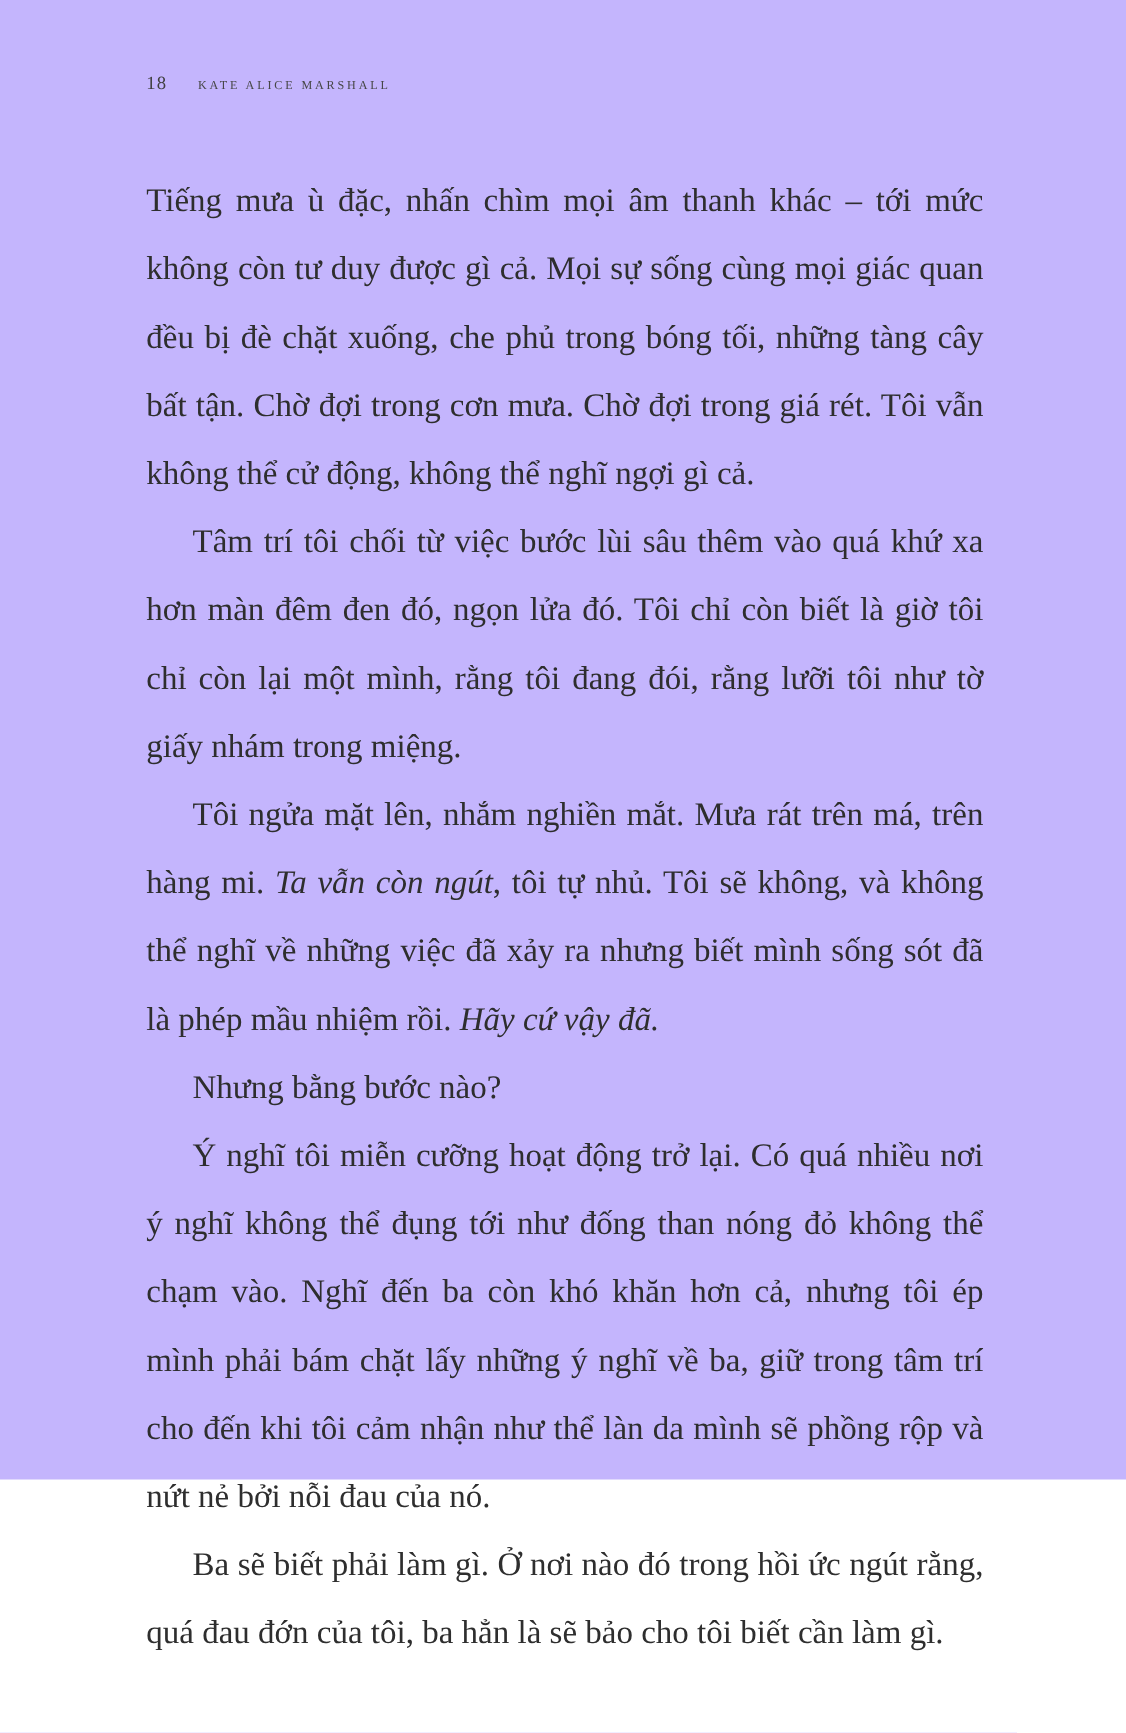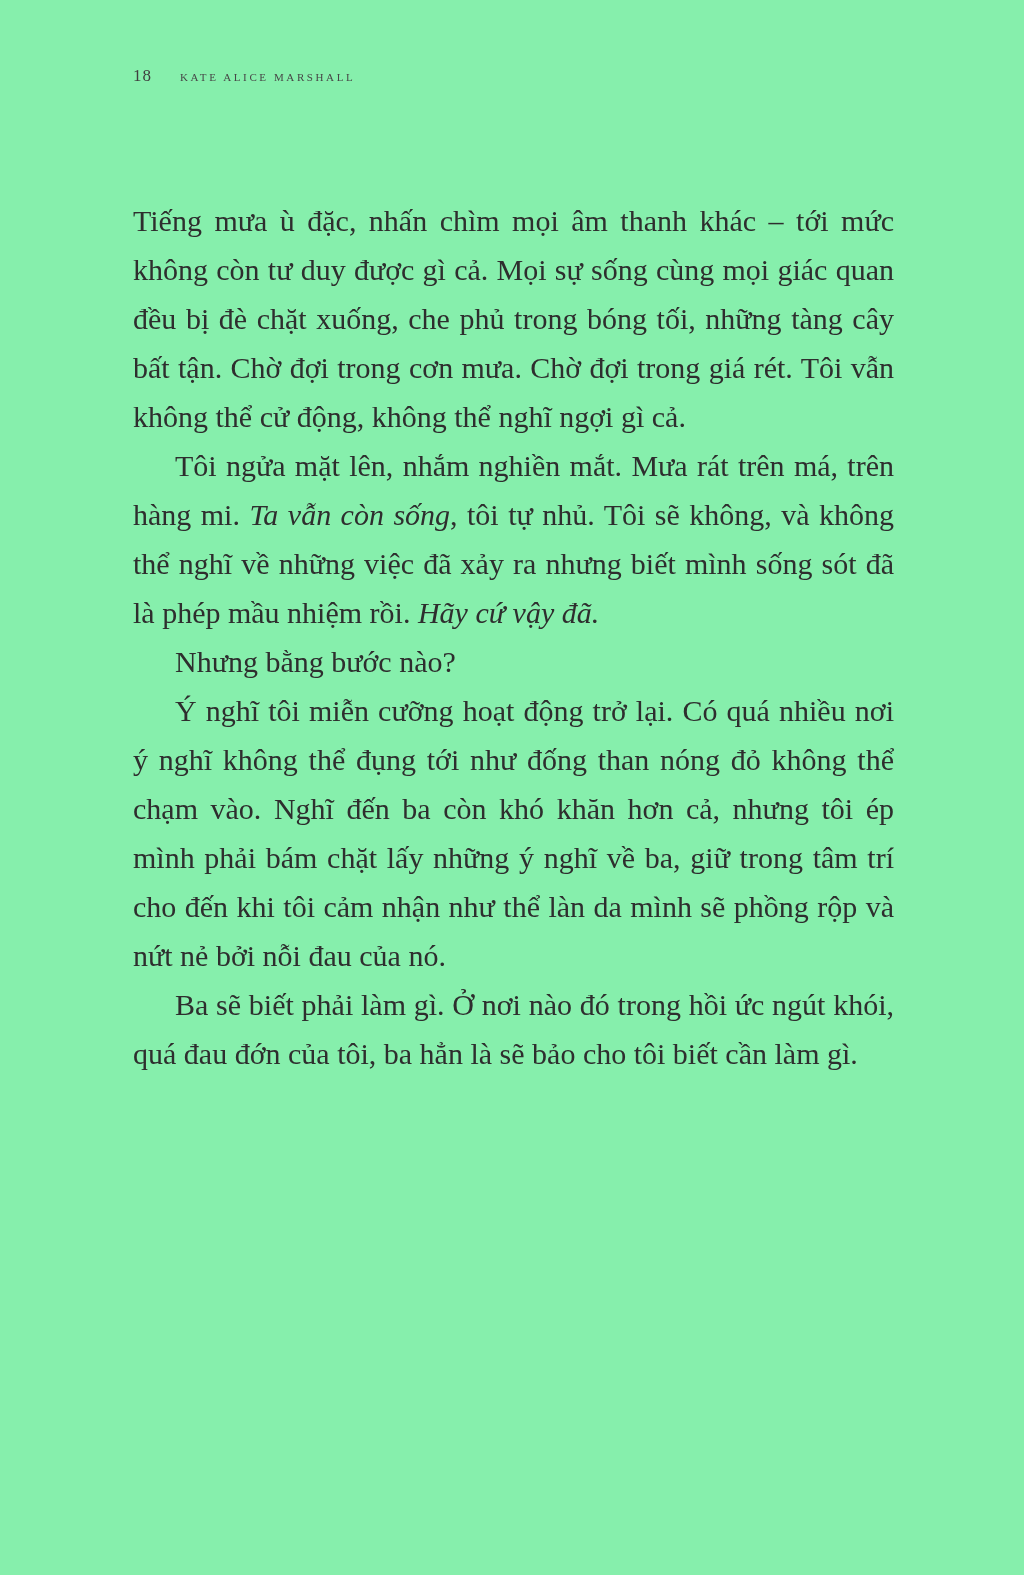--- a/index.html
+++ b/index.html
@@ -10,43 +10,43 @@
   body {
     width: 1024px;
     height: 1575px;
     font-family: "Liberation Serif", serif;
     color: #2d2d2d;
     overflow: hidden;
   }
   .page {
     box-sizing: border-box;
     width: 1024px;
-    height: 1575px;
+    height: 1345px;
     padding: 66px 130px 0 133px;
-    background: #86efac;
+    background: #c4b5fd;
   }
   .running-header {
     display: flex;
     align-items: baseline;
     font-size: 17px;
     color: #3f3f3f;
   }
   .page-number {
     letter-spacing: 1px;
     margin-right: 28px;
   }
   .running-title {
     letter-spacing: 2.6px;
     font-size: 11px;
     color: #474747;
   }
   .page-body {
-    margin-top: 110px;
+    margin-top: 66px;
     font-size: 30px;
-    line-height: 49px;
+    line-height: 62px;
     text-align: justify;
     color: #2e2e2e;
   }
   .page-body p {
     margin: 0;
   }
   .page-body p.indent {
     text-indent: 42px;
   }
   .page-body span.it {
@@ -59,19 +59,20 @@
 <div class="page">
 
   <header class="running-header">
     <span class="page-number">18</span>
     <span class="running-title">KATE ALICE MARSHALL</span>
   </header>
 
   <main class="page-body">
 
   <p><span>Tiếng mưa ù đặc, nhấn chìm mọi âm thanh khác – tới mức không còn tư duy được gì cả. Mọi sự sống cùng mọi giác quan đều bị đè chặt xuống, che phủ trong bóng tối, những tàng cây bất tận. Chờ đợi trong cơn mưa. Chờ đợi trong giá rét. Tôi vẫn không thể cử động, không thể nghĩ ngợi gì cả.</span></p>
-      <p class="indent"><span>Tôi ngửa mặt lên, nhắm nghiền mắt. Mưa rát trên má, trên hàng mi. </span><span class="it">Ta vẫn còn sống</span><span>, tôi tự nhủ. Tôi sẽ không, và không thể nghĩ về những việc đã xảy ra nhưng biết mình sống sót đã là phép mầu nhiệm rồi. </span><span class="it">Hãy cứ vậy đã.</span></p>
+      <p class="indent"><span>Tâm trí tôi chối từ việc bước lùi sâu thêm vào quá khứ xa hơn màn đêm đen đó, ngọn lửa đó. Tôi chỉ còn biết là giờ tôi chỉ còn lại một mình, rằng tôi đang đói, rằng lưỡi tôi như tờ giấy nhám trong miệng.</span></p>
+      <p class="indent"><span>Tôi ngửa mặt lên, nhắm nghiền mắt. Mưa rát trên má, trên hàng mi. </span><span class="it">Ta vẫn còn ngút</span><span>, tôi tự nhủ. Tôi sẽ không, và không thể nghĩ về những việc đã xảy ra nhưng biết mình sống sót đã là phép mầu nhiệm rồi. </span><span class="it">Hãy cứ vậy đã.</span></p>
       <p class="indent"><span>Nhưng bằng bước nào?</span></p>
       <p class="indent"><span>Ý nghĩ tôi miễn cưỡng hoạt động trở lại. Có quá nhiều nơi ý nghĩ không thể đụng tới như đống than nóng đỏ không thể chạm vào. Nghĩ đến ba còn khó khăn hơn cả, nhưng tôi ép mình phải bám chặt lấy những ý nghĩ về ba, giữ trong tâm trí cho đến khi tôi cảm nhận như thể làn da mình sẽ phồng rộp và nứt nẻ bởi nỗi đau của nó.</span></p>
-      <p class="indent"><span>Ba sẽ biết phải làm gì. Ở nơi nào đó trong hồi ức ngút khói, quá đau đớn của tôi, ba hẳn là sẽ bảo cho tôi biết cần làm gì.</span></p>
+      <p class="indent"><span>Ba sẽ biết phải làm gì. Ở nơi nào đó trong hồi ức ngút rằng, quá đau đớn của tôi, ba hẳn là sẽ bảo cho tôi biết cần làm gì.</span></p>
     </main>
 
 </div>
 
 </body></html>

